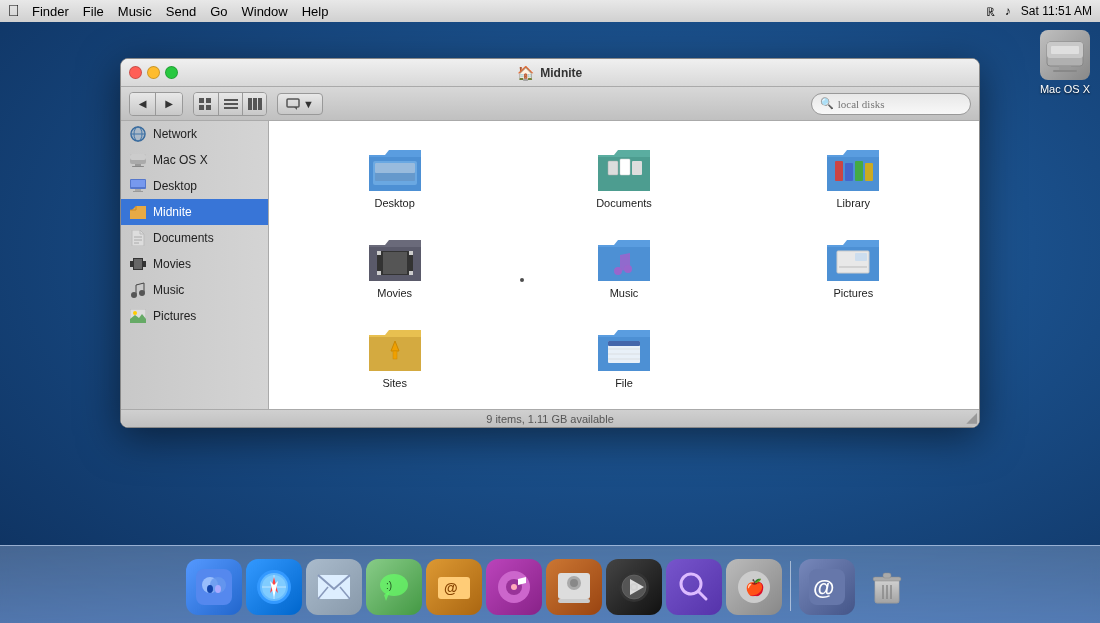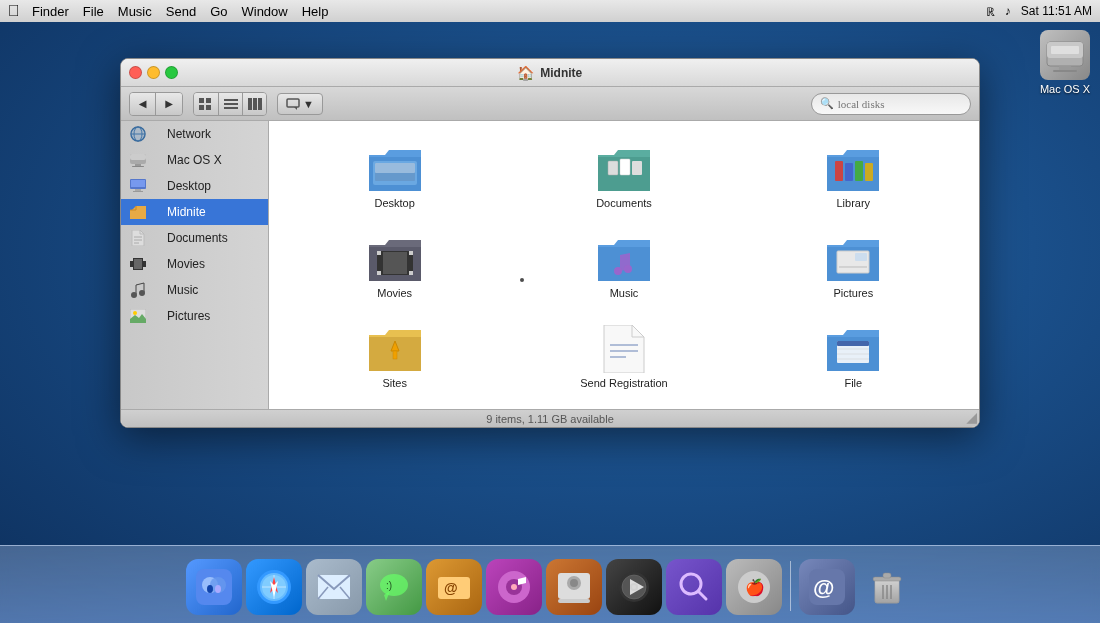--- a/index.html
+++ b/index.html
@@ -229,21 +229,21 @@
       overflow-y: auto;
       flex-shrink: 0;
     }
     .sidebar-item {
       display: flex;
       align-items: center;
       padding: 4px 8px;
       cursor: pointer;
       font-size: 12px;
       color: #222;
-      gap: 20px;
+      gap: 6px;
     }
     .sidebar-item.active {
       background: #3875d7;
       color: white;
     }
     .sidebar-item-icon {
       width: 18px;
       height: 18px;
       display: flex;
       align-items: center;
@@ -642,32 +642,20 @@
             <svg width="52" height="44" viewBox="0 0 52 44">
               <path d="M0,8 L16,8 L20,3 L52,3 L52,44 L0,44 Z" fill="#e8c050"></path>
               <path d="M0,10 L52,10 L52,44 L0,44 Z" fill="#d4aa40"></path>
               <polygon points="26,14 22,24 30,24" fill="#f0a000" stroke="#cc8800" stroke-width="1"></polygon>
               <rect x="24" y="24" width="4" height="8" fill="#f0a000" stroke="#cc8800" stroke-width="0.5"></rect>
             </svg>
           </div>
           <span class="file-label">Sites</span>
         </div>
 
-        <div class="file-item">
-          <div class="file-icon">
-            <svg width="44" height="48" viewBox="0 0 44 48">
-              <path d="M2,0 L30,0 L42,12 L42,48 L2,48 Z" fill="#f8f8f8" stroke="#ccc" stroke-width="1"></path>
-              <path d="M30,0 L30,12 L42,12" fill="none" stroke="#ccc" stroke-width="1"></path>
-              <line x1="8" y1="20" x2="36" y2="20" stroke="#99aacc" stroke-width="1.5"></line>
-              <line x1="8" y1="26" x2="36" y2="26" stroke="#99aacc" stroke-width="1.5"></line>
-              <line x1="8" y1="32" x2="24" y2="32" stroke="#99aacc" stroke-width="1.5"></line>
-            </svg>
-          </div>
-          <span class="file-label">Send Registration</span>
-        </div>
 
         <div class="file-item">
           <div class="file-icon">
             <svg width="52" height="44" viewBox="0 0 52 44">
               <path d="M0,8 L16,8 L20,3 L52,3 L52,44 L0,44 Z" fill="#5a9de0"></path>
               <path d="M0,10 L52,10 L52,44 L0,44 Z" fill="#4d90d4"></path>
               <rect x="10" y="14" width="32" height="22" rx="1" fill="#e8f0f8"></rect>
               <rect x="10" y="14" width="32" height="5" rx="1" fill="#4466aa"></rect>
               <line x1="10" y1="22" x2="42" y2="22" stroke="#ccc" stroke-width="0.5"></line>
               <line x1="10" y1="27" x2="42" y2="27" stroke="#ccc" stroke-width="0.5"></line>

